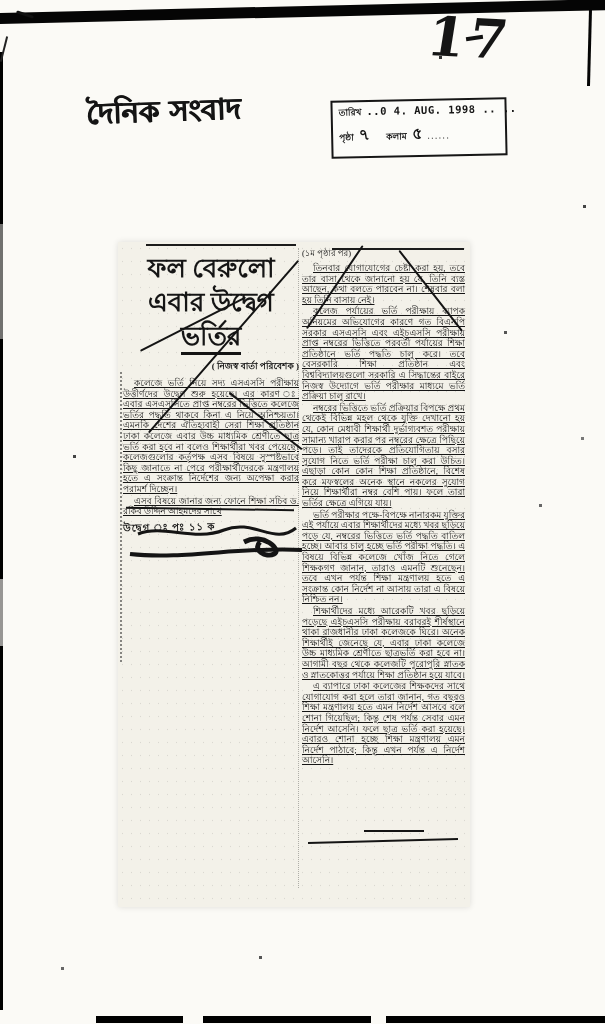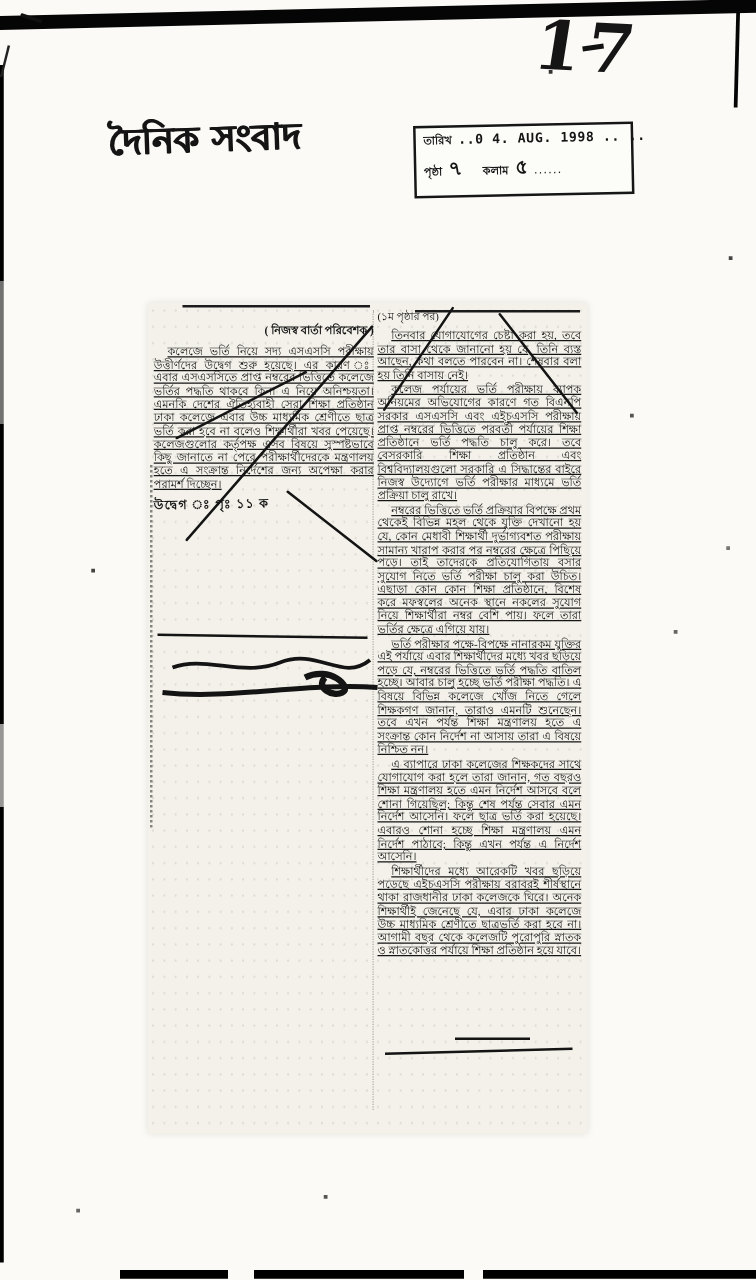--- a/index.html
+++ b/index.html
@@ -92,23 +92,29 @@
   </div>
 
   <div class="abs clipping">
 
     <div class="rule" style="left:28px;top:2px;width:150px;"></div>
     <div class="rule" style="left:214px;top:6px;width:132px;"></div>
     <div class="dotted-edge"></div>
     <div class="col-divider"></div>
 
     <div class="left-col">
+      <div class="headline">
+        <div>ফল বেরুলো</div>
+        <div>এবার উদ্বেগ</div>
+        <div><span class="u">ভর্তির</span></div>
+      </div>
       <div class="byline">( নিজস্ব বার্তা পরিবেশক )</div>
       <div class="bodytext">
         <p>কলেজে ভর্তি নিয়ে সদ্য এসএসসি পরীক্ষায় উত্তীর্ণদের উদ্বেগ শুরু হয়েছে। এর কারণ ঃ এবার এসএসসিতে প্রাপ্ত নম্বরের ভিত্তিতে কলেজে ভর্তির পদ্ধতি থাকবে কিনা এ নিয়ে অনিশ্চয়তা। এমনকি দেশের ঐতিহ্যবাহী সেরা শিক্ষা প্রতিষ্ঠান ঢাকা কলেজে এবার উচ্চ মাধ্যমিক শ্রেণীতে ছাত্র ভর্তি করা হবে না বলেও শিক্ষার্থীরা খবর পেয়েছে। কলেজগুলোর কর্তৃপক্ষ এসব বিষয়ে সুস্পষ্টভাবে কিছু জানাতে না পেরে পরীক্ষার্থীদেরকে মন্ত্রণালয় হতে এ সংক্রান্ত নির্দেশের জন্য অপেক্ষা করার পরামর্শ দিচ্ছেন।</p>
+        <p>এসব বিষয়ে জানার জন্য ফোনে শিক্ষা সচিব ড. রকিব উদ্দিন আহমদের সাথে</p>
       </div>
       <div class="jump-note">উদ্বেগ ঃ পৃঃ ১১ ক</div>
     </div>
 
     <div class="stroke" style="left:22px;top:108px;width:118px;transform:rotate(-27deg);"></div>
     <div class="stroke" style="left:30px;top:190px;width:228px;transform:rotate(-49deg);"></div>
     <div class="stroke" style="left:112px;top:150px;width:92px;transform:rotate(38deg);"></div>
 
     <div class="stroke" style="left:188px;top:86px;width:100px;transform:rotate(-56deg);"></div>
     <div class="stroke" style="left:282px;top:8px;width:102px;transform:rotate(52deg);"></div>
@@ -121,22 +127,22 @@
       <path d="M120 22 C 140 12, 158 30, 150 34 C 142 38, 128 30, 136 22" stroke="#141414" stroke-width="5" fill="none"></path>
     </svg>
 
     <div class="right-col">
       <div class="cont-subheader">(১ম পৃষ্ঠার পর)</div>
       <div class="bodytext">
         <p>তিনবার যোগাযোগের চেষ্টা করা হয়, তবে তার বাসা থেকে জানানো হয় যে, তিনি ব্যস্ত আছেন, কথা বলতে পারবেন না। শেষবার বলা হয় তিনি বাসায় নেই।</p>
         <p>কলেজ পর্যায়ের ভর্তি পরীক্ষায় ব্যাপক অনিয়মের অভিযোগের কারণে গত বিএনপি সরকার এসএসসি এবং এইচএসসি পরীক্ষায় প্রাপ্ত নম্বরের ভিত্তিতে পরবর্তী পর্যায়ের শিক্ষা প্রতিষ্ঠানে ভর্তি পদ্ধতি চালু করে। তবে বেসরকারি শিক্ষা প্রতিষ্ঠান এবং বিশ্ববিদ্যালয়গুলো সরকারি এ সিদ্ধান্তের বাইরে নিজস্ব উদ্যোগে ভর্তি পরীক্ষার মাধ্যমে ভর্তি প্রক্রিয়া চালু রাখে।</p>
         <p>নম্বরের ভিত্তিতে ভর্তি প্রক্রিয়ার বিপক্ষে প্রথম থেকেই বিভিন্ন মহল থেকে যুক্তি দেখানো হয় যে, কোন মেধাবী শিক্ষার্থী দুর্ভাগ্যবশত পরীক্ষায় সামান্য খারাপ করার পর নম্বরের ক্ষেত্রে পিছিয়ে পড়ে। তাই তাদেরকে প্রতিযোগিতায় বসার সুযোগ নিতে ভর্তি পরীক্ষা চালু করা উচিত। এছাড়া কোন কোন শিক্ষা প্রতিষ্ঠানে, বিশেষ করে মফস্বলের অনেক স্থানে নকলের সুযোগ নিয়ে শিক্ষার্থীরা নম্বর বেশি পায়। ফলে তারা ভর্তির ক্ষেত্রে এগিয়ে যায়।</p>
         <p>ভর্তি পরীক্ষার পক্ষে-বিপক্ষে নানারকম যুক্তির এই পর্যায়ে এবার শিক্ষার্থীদের মধ্যে খবর ছড়িয়ে পড়ে যে, নম্বরের ভিত্তিতে ভর্তি পদ্ধতি বাতিল হচ্ছে। আবার চালু হচ্ছে ভর্তি পরীক্ষা পদ্ধতি। এ বিষয়ে বিভিন্ন কলেজে খোঁজ নিতে গেলে শিক্ষকগণ জানান, তারাও এমনটি শুনেছেন। তবে এখন পর্যন্ত শিক্ষা মন্ত্রণালয় হতে এ সংক্রান্ত কোন নির্দেশ না আসায় তারা এ বিষয়ে নিশ্চিত নন।</p>
+        <p>শিক্ষার্থীদের মধ্যে আরেকটি খবর ছড়িয়ে পড়েছে এইচএসসি পরীক্ষায় বরাবরই শীর্ষস্থানে থাকা রাজধানীর ঢাকা কলেজকে ঘিরে। অনেক শিক্ষার্থীই জেনেছে যে, এবার ঢাকা কলেজে উচ্চ মাধ্যমিক শ্রেণীতে ছাত্রভর্তি করা হবে না। আগামী বছর থেকে কলেজটি পুরোপুরি স্নাতক ও স্নাতকোত্তর পর্যায়ে শিক্ষা প্রতিষ্ঠান হয়ে যাবে।</p>
         <p>এ ব্যাপারে ঢাকা কলেজের শিক্ষকদের সাথে যোগাযোগ করা হলে তারা জানান, গত বছরও শিক্ষা মন্ত্রণালয় হতে এমন নির্দেশ আসবে বলে শোনা গিয়েছিল; কিন্তু শেষ পর্যন্ত সেবার এমন নির্দেশ আসেনি। ফলে ছাত্র ভর্তি করা হয়েছে। এবারও শোনা হচ্ছে শিক্ষা মন্ত্রণালয় এমন নির্দেশ পাঠাবে; কিন্তু এখন পর্যন্ত এ নির্দেশ আসেনি।</p>
-        <p>শিক্ষার্থীদের মধ্যে আরেকটি খবর ছড়িয়ে পড়েছে এইচএসসি পরীক্ষায় বরাবরই শীর্ষস্থানে থাকা রাজধানীর ঢাকা কলেজকে ঘিরে। অনেক শিক্ষার্থীই জেনেছে যে, এবার ঢাকা কলেজে উচ্চ মাধ্যমিক শ্রেণীতে ছাত্রভর্তি করা হবে না। আগামী বছর থেকে কলেজটি পুরোপুরি স্নাতক ও স্নাতকোত্তর পর্যায়ে শিক্ষা প্রতিষ্ঠান হয়ে যাবে।</p>
       </div>
     </div>
 
     <div class="end-dash"></div>
     <div class="end-underline"></div>
   </div>
 
 </div>
 
 </body></html>

